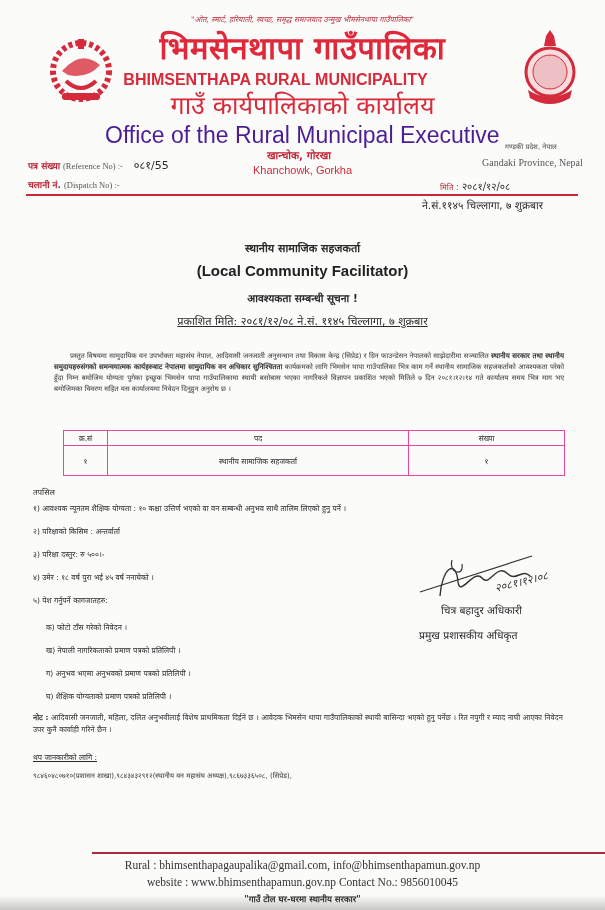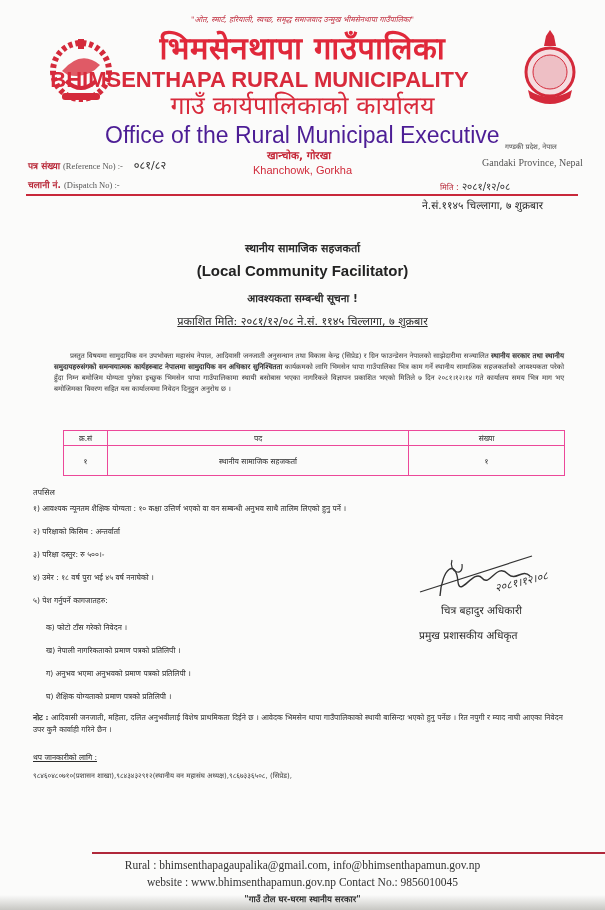--- a/index.html
+++ b/index.html
@@ -1,21 +1,21 @@
 <!DOCTYPE html>
 <html><head>
 <meta charset="utf-8">
 <style>
   html, body { margin:0; padding:0; }
   body { width:605px; height:910px; background:#fbfbfa; position:relative; overflow:hidden;
          font-family:"DejaVu Sans", sans-serif; color:#2a2a2a; }
   .abs { position:absolute; }
   .motto { left:0; width:605px; top:14px; text-align:center; font-size:7.5px; font-style:italic; color:#c03040; }
   .np-title { left:0; width:605px; top:30px; text-align:center; font-size:31px; font-weight:bold; color:#e0283a; letter-spacing:0.5px; line-height:36px; }
-  .en-title { left:0; width:519px; top:68px; text-align:center; font-family:"Liberation Sans", sans-serif; font-size:22px; font-weight:bold; color:#d82a3b; line-height:24px; }
+  .en-title { left:16px; width:519px; top:68px; text-align:center; font-family:"Liberation Sans", sans-serif; font-size:16px; font-weight:bold; color:#d82a3b; line-height:24px; }
   .np-office { left:0; width:605px; top:92px; text-align:center; font-size:25px; color:#d82a3b; line-height:28px; }
   .en-office { left:105px; top:122px; font-family:"Liberation Sans", sans-serif; font-size:23px; color:#4c1d95; line-height:26px; }
   .province-np { left:505px; top:142px; font-size:7px; color:#444; }
   .loc-np { left:0; width:598px; top:148px; text-align:center; font-size:10.5px; font-weight:bold; color:#c42838; }
   .loc-en { left:0; width:605px; top:164px; text-align:center; font-family:"Liberation Sans", sans-serif; font-size:11px; color:#d02a3a; }
   .ref { left:28px; top:157px; font-size:9px; color:#2a2a2a; }
   .ref .lbl-np { font-weight:bold; color:#b82838; }
   .ref .lbl-en { font-family:"Liberation Serif", serif; font-size:8.5px; color:#555; }
   .ref .val { font-size:11px; margin-left:8px; }
   .dispatch { left:28px; top:178px; font-size:9px; }
@@ -84,21 +84,21 @@
 <div class="abs en-title">BHIMSENTHAPA RURAL MUNICIPALITY</div>
 <div class="abs np-office">गाउँ कार्यपालिकाको कार्यालय</div>
 <div class="abs en-office">Office of the Rural Municipal Executive</div>
 <div class="abs province-np">गण्डकी प्रदेश, नेपाल</div>
 <div class="abs loc-np">खान्चोक, गोरखा</div>
 <div class="abs loc-en">Khanchowk, Gorkha</div>
 
 <div class="abs ref">
   <span class="lbl-np">पत्र संख्या</span>
   <span class="lbl-en">(Reference No) :-</span>
-  <span class="val">०८१/८२</span>
+  <span class="val">०८१/55</span>
 </div>
 <div class="abs dispatch">
   <span class="lbl-np">चलानी नं.</span>
   <span class="lbl-en">(Dispatch No) :-</span>
 </div>
 <div class="abs province-en">Gandaki Province, Nepal</div>
 <div class="abs date">
   <span class="lbl">मिति :</span>
   <span>२०८१/१२/०८</span>
 </div>

